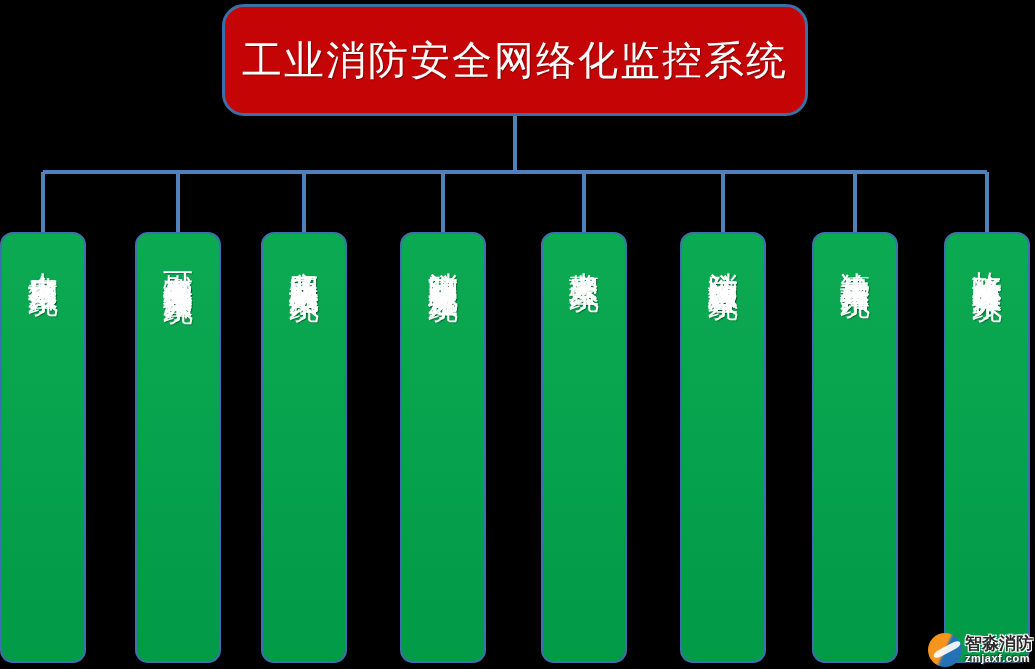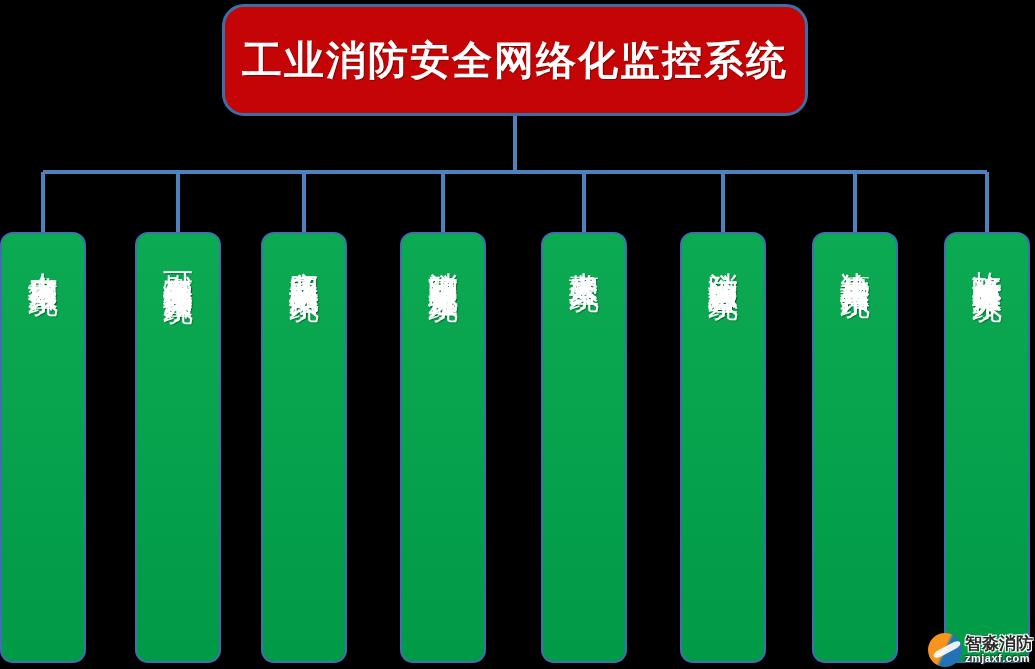--- a/index.html
+++ b/index.html
@@ -37,21 +37,20 @@
   .root-node {
     position: absolute;
     left: 222px; top: 4px;
     width: 586px; height: 112px;
     background: var(--root-fill);
     border: 3px solid var(--root-border);
     border-radius: 22px;
     display: flex;
     align-items: center;
     justify-content: center;
-    font-weight: bold;
   }
   .root-label {
     color: var(--text);
     font-size: 40px;
     letter-spacing: 2px;
     white-space: nowrap;
     text-shadow: 1px 1px 1px rgba(0,0,0,0.35);
   }
   .node {
     position: absolute;

